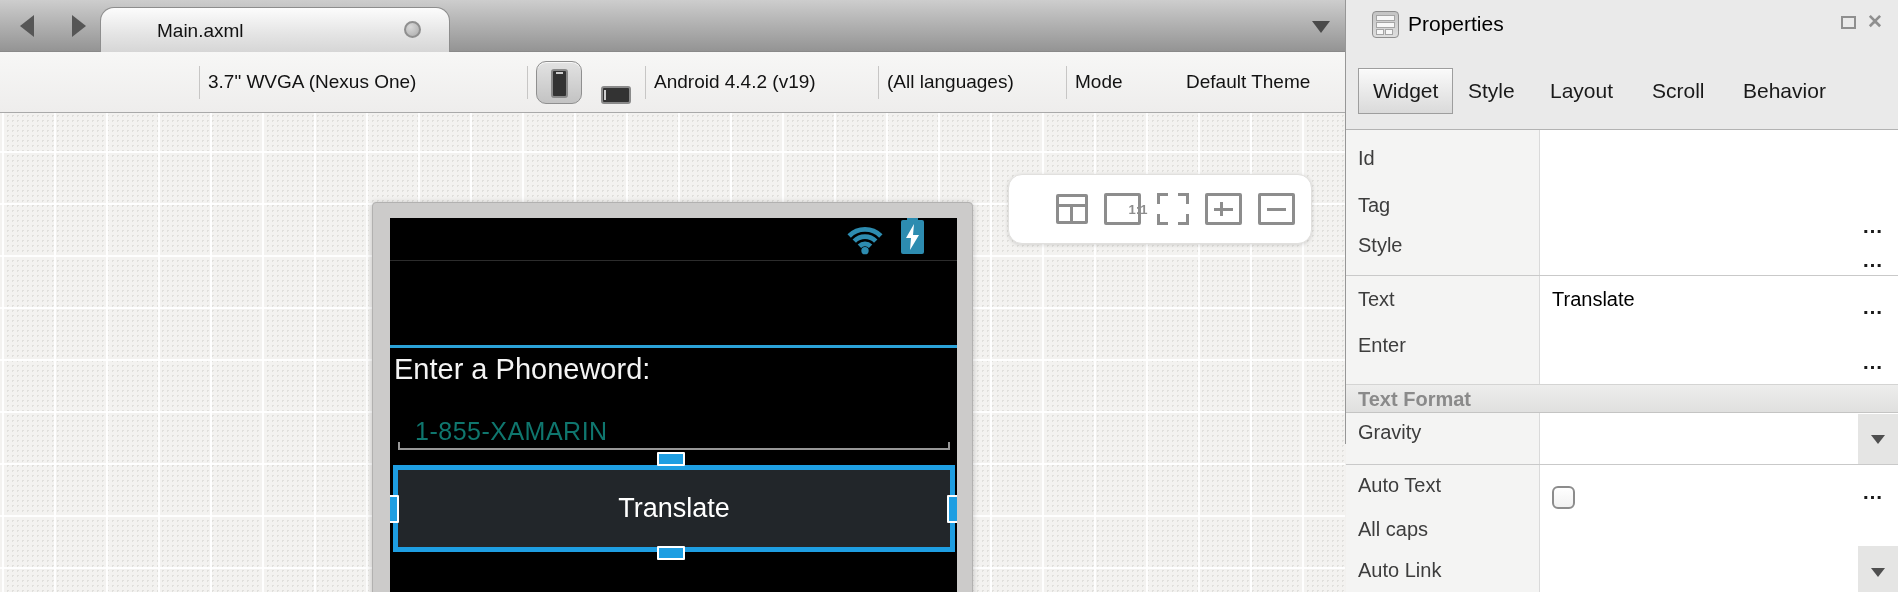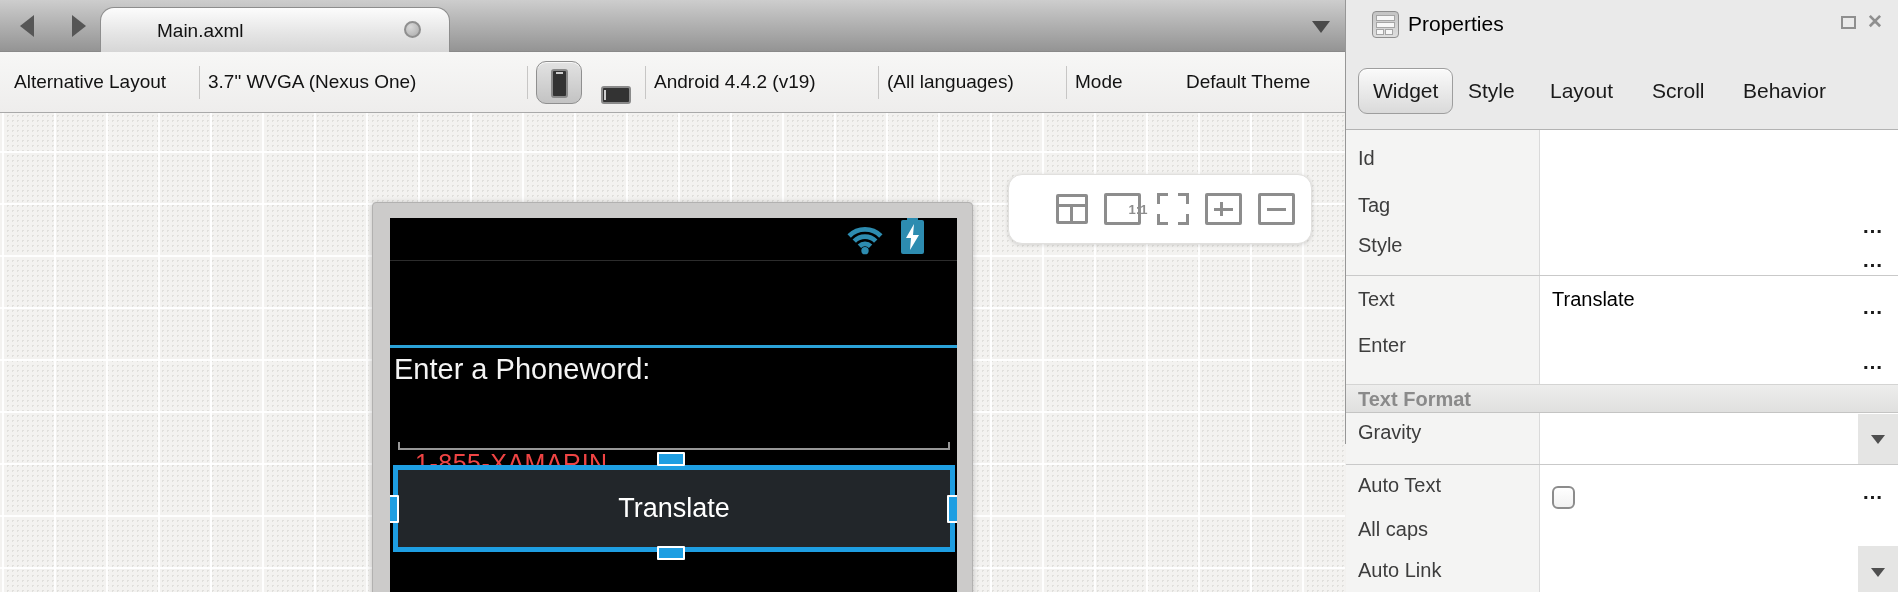--- a/index.html
+++ b/index.html
@@ -51,21 +51,21 @@
   .statusbar { position:absolute; left:0; top:0; width:100%; height:43px; border-bottom:1px solid #2c2c2c; }
   .icon-wifi { position:absolute; right:72px; top:5px; }
   .icon-battery { position:absolute; right:33px; top:2px; width:23px; height:34px; background:#2d8cb0; border-radius:2px; }
   .icon-battery::before { content:""; position:absolute; left:6px; top:-4px; width:11px; height:4px; background:#2d8cb0; }
   .icon-battery svg { position:absolute; left:3px; top:4px; }
 
   .actionbar-title { position:absolute; left:18px; top:72px; font-size:22px; color:#fff; letter-spacing:.3px; }
   .actionbar-underline { position:absolute; left:0; top:127px; width:100%; height:3px; background:#2ba2d8; }
 
   .prompt-label { position:absolute; left:4px; top:135px; font-size:29px; color:#f4f4f4; }
-  .phoneword-text { position:absolute; left:25px; top:199px; font-size:25px; color:#ef4444; letter-spacing:.5px;margin-top:32px; }
+  .phoneword-text { position:absolute; left:25px; top:199px; font-size:25px; color:#0f766e; letter-spacing:.5px; }
   .edittext-underline { position:absolute; left:8px; top:224px; width:552px; height:8px;
     border-left:2px solid #979797; border-right:2px solid #979797; border-bottom:2px solid #979797; }
 
   .sel-frame { position:absolute; left:3px; top:247px; width:562px; height:87px; border:5px solid #1e9ee2; background:#22262a; cursor:pointer; }
   .sel-frame .btn-label { position:absolute; left:0; right:0; top:23px; text-align:center; font-size:27px; color:#fff; }
   .handle { position:absolute; background:#1e9ee2; border:2px solid #fff; border-radius:1px; cursor:pointer; }
   .handle-h { width:28px; height:14px; }
   .handle-v { width:14px; height:28px; }
 
   .zoombar { position:absolute; left:1008px; top:61px; width:304px; height:70px; background:#fff;
@@ -96,21 +96,21 @@
   .pp-icon .r1 { left:3px; right:3px; top:3px; height:6px; }
   .pp-icon .r2 { left:3px; right:3px; top:10px; height:6px; }
   .pp-icon .c1 { left:3px; top:17px; width:8px; height:6px; }
   .pp-icon .c2 { left:12px; top:17px; width:8px; height:6px; }
   .panel-title { position:absolute; left:62px; top:12px; font-size:21px; color:#000; }
   .win-float { position:absolute; left:495px; top:16px; width:15px; height:13px; border:2px solid #8f8f8f; cursor:pointer; }
   .win-close { position:absolute; left:521px; top:10px; font-size:19px; font-weight:bold; color:#8f8f8f; cursor:pointer; }
 
   .panel-tabs { position:absolute; left:0; top:68px; width:100%; height:48px; }
   .ptab { position:absolute; top:0; height:46px; display:flex; align-items:center; font-size:21px; color:#1a1a1a; cursor:pointer; }
-  .ptab.active { border:1px solid #9e9e9e; border-radius:9px; background:linear-gradient(#fafafa,#dadada);
+  .ptab.active { border:1px solid #9e9e9e; border-radius:0; background:linear-gradient(#fafafa,#dadada);
     box-shadow:inset 0 1px 0 rgba(255,255,255,.9); padding:0 14px; }
 
   .grid { position:absolute; left:0; top:129px; width:100%; height:463px; background:#fff; border-top:1px solid #b3b3b3; }
   .label-col { position:absolute; left:0; top:0; width:194px; height:100%; background:#f4f4f3; border-right:1px solid #dadada; }
   .prop-label { position:absolute; left:12px; font-size:20px; color:#3d3d3d; white-space:nowrap; }
   .prop-value { position:absolute; left:206px; font-size:20px; color:#000; white-space:nowrap; }
   .caret-bar { display:inline-block; width:2px; height:22px; background:#000; vertical-align:-4px; margin-left:1px; }
   .more-btn { position:absolute; right:14px; font-size:21px; font-weight:bold; color:#1a1a1a; letter-spacing:1px; cursor:pointer; }
   .hdivider { position:absolute; left:0; width:100%; height:1px; background:#c9c9c9; }
   .section-band { position:absolute; left:0; top:254px; width:100%; height:29px;
@@ -131,21 +131,20 @@
     <div class="nav-arrow nav-back"></div>
     <div class="nav-arrow nav-fwd"></div>
     <div class="doc-tab">
       <span class="doc-tab-label">Main.axml</span>
       <span class="doc-tab-circle"></span>
     </div>
     <div class="tabbar-caret"></div>
   </div>
 
   <div class="dtoolbar">
-    <div class="dt-item" style="left:14px;">Alternative Layout</div>
     <div class="dt-sep" style="left:199px;"></div>
     <div class="dt-item" style="left:208px;">3.7" WVGA (Nexus One)</div>
     <div class="dt-sep" style="left:527px;"></div>
     <div class="device-btn">
       <span class="glyph-portrait"></span>
     </div>
     <div class="glyph-landscape"></div>
     <div class="dt-sep" style="left:645px;"></div>
     <div class="dt-item" style="left:654px;">Android 4.4.2 (v19)</div>
     <div class="dt-sep" style="left:878px;"></div>

